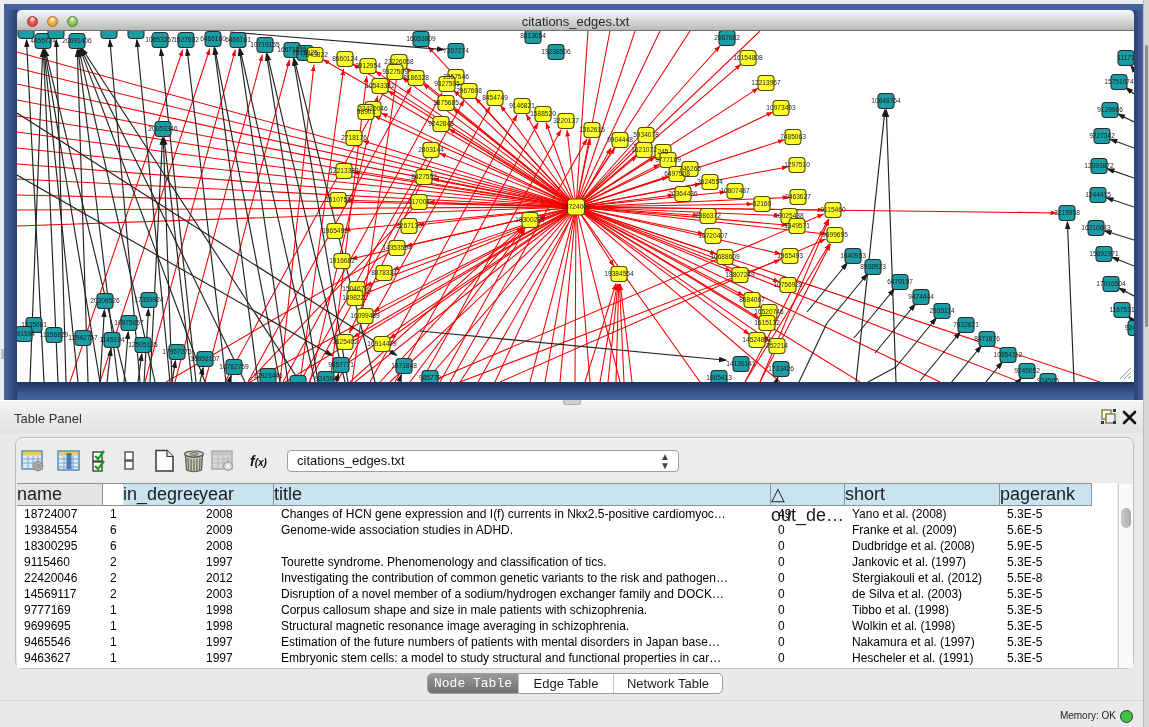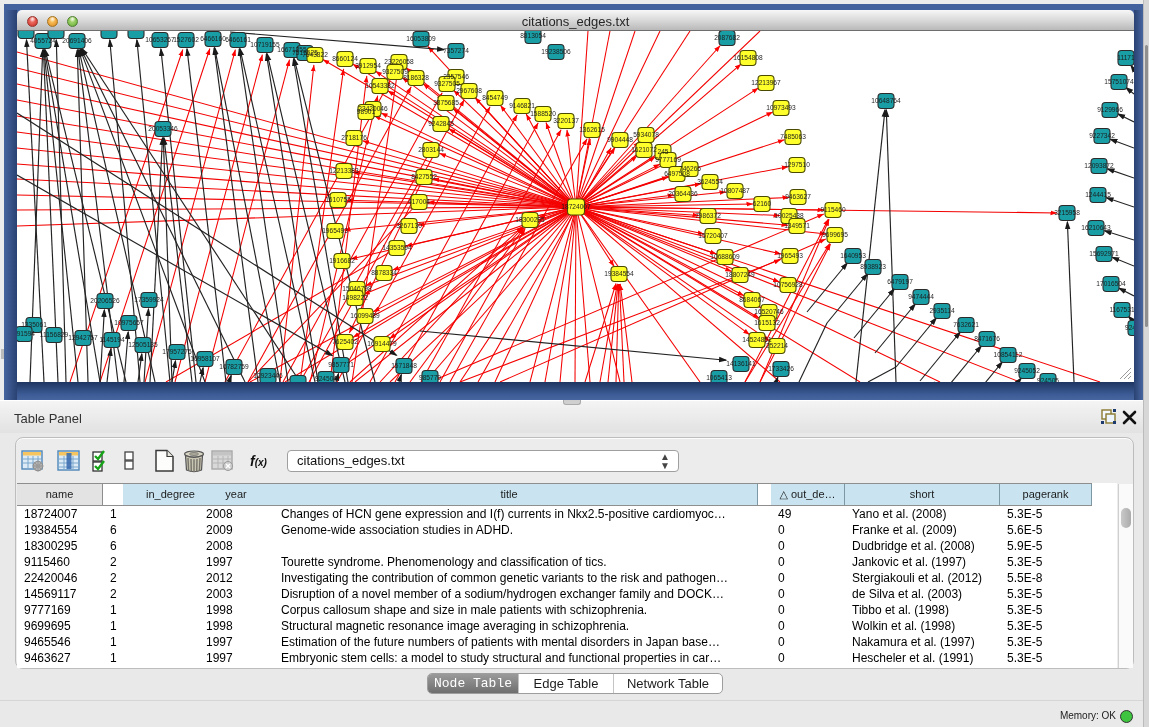--- a/index.html
+++ b/index.html
@@ -34,22 +34,22 @@
 #panel{left:15px;top:437px;width:1119px;height:232px;background:#ececec;
  border:1px solid #bdbdbd;border-radius:8px;box-shadow:inset 0 1px 0 #fcfcfc;}
 
 #combo{left:287px;top:450px;width:392px;height:22px;background:#fff;
  border:1px solid #9f9f9f;border-radius:4px;font-size:13px;color:#111;
  line-height:20px;padding-left:9px;}
 #combobtn{left:656px;top:452px;width:18px;height:18px;font-size:10px;color:#444;text-align:center;line-height:9px;}
 
 #tbl{left:17px;top:483px;width:1100px;height:185px;background:#fff;font-size:12px;color:#000;}
 .hrow{position:absolute;top:0;height:23px;border-top:1px solid #8e8e8e;border-bottom:1px solid #8e8e8e;}
-.hc{position:absolute;top:1px;height:21px;line-height:21px;text-align:center;
- background:#c9e4f0;border-right:1px solid #7d98a5;font-size:11px;color:#1c1c1c;}
+.hc{position:absolute;top:1px;height:21px;line-height:21px;
+ background:#c9e4f0;border-right:1px solid #7d98a5;font-size:18px;color:#1c1c1c;}
 .row{position:absolute;height:16px;line-height:16px;white-space:nowrap;}
 .c{position:absolute;overflow:hidden;white-space:nowrap;padding-left:7px;height:16px;}
 
 #sbtrack{left:1118px;top:484px;width:15px;height:184px;background:#fafafa;border-left:1px solid #d0d0d0;}
 #sbthumb{left:1120.5px;top:508px;width:10px;height:20px;background:linear-gradient(90deg,#c9c9c9,#ababab);border-radius:5px;}
 
 #tabs{left:427px;top:673px;width:296px;height:21px;background:#fff;border:1px solid #9e9e9e;
  border-radius:5px;font-size:13px;color:#1c1c1c;}
 .tab{position:absolute;top:0;height:19px;line-height:19px;text-align:center;}
 #tab1{left:0;width:90px;background:linear-gradient(#9a9a9a,#6f6f6f);color:#fff;border-radius:4px 0 0 4px;font-family:Liberation Mono, monospace;}
@@ -647,21 +647,21 @@
 <path d="M15,15 L19,19 M19,15 L15,19" stroke="#fff" stroke-width="1.4"></path>
 </svg>
 <div id="fxicon" class="abs">f<span style="font-size:10px">(x)</span></div>
 <div id="combo" class="abs">citations_edges.txt</div>
 <div id="combobtn" class="abs">▲<br>▼</div>
 <div id="tbl" class="abs">
     <div class="hrow" style="left:0;width:1075px"></div>
     <div class="hc" style="left:0px;width:86px;background:#e3e3e3;border-right:1px solid #8e8e8e;">name</div>
     <div class="hc" style="left:86px;width:96px;margin-left:20px;">in_degree</div>
     <div class="hc" style="left:182px;width:75px;">year</div>
-    <div class="hc" style="left:244px;width:497px;">title</div>
+    <div class="hc" style="left:257px;width:497px;">title</div>
     <div class="hc" style="left:754px;width:74px;">△ out_de…</div>
     <div class="hc" style="left:828px;width:155px;">short</div>
     <div class="hc" style="left:983px;width:92px;">pagerank</div>
     <div class="row" style="left:0;top:23px;width:1100px">
       <div class="c" style="left:0px;width:84px">18724007</div>
       <div class="c" style="left:86px;width:94px">1</div>
       <div class="c" style="left:182px;width:73px">2008</div>
       <div class="c" style="left:257px;width:495px">Changes of HCN gene expression and I(f) currents in Nkx2.5-positive cardiomyoc…</div>
       <div class="c" style="left:754px;width:72px">49</div>
       <div class="c" style="left:828px;width:153px">Yano et al. (2008)</div>

